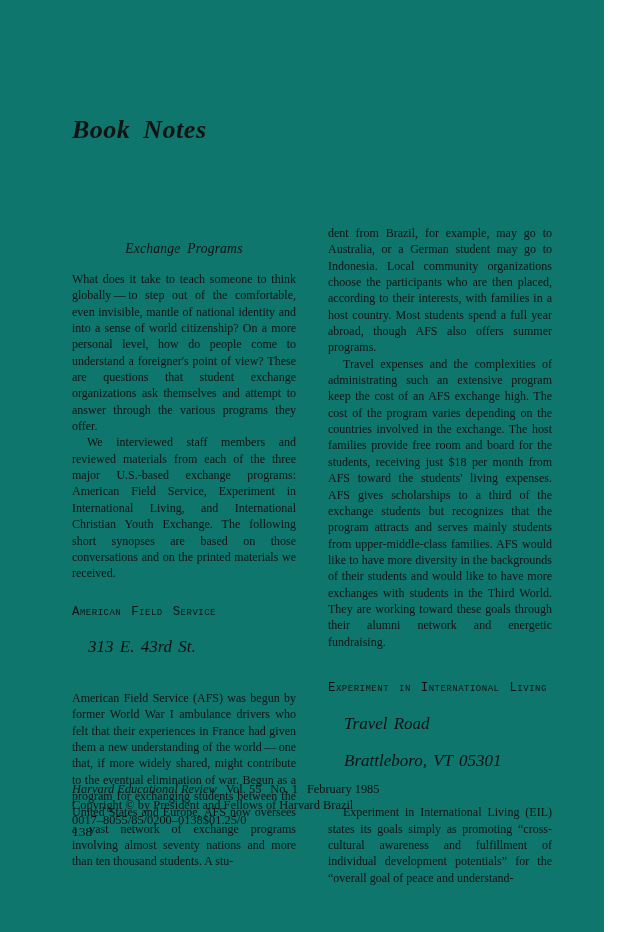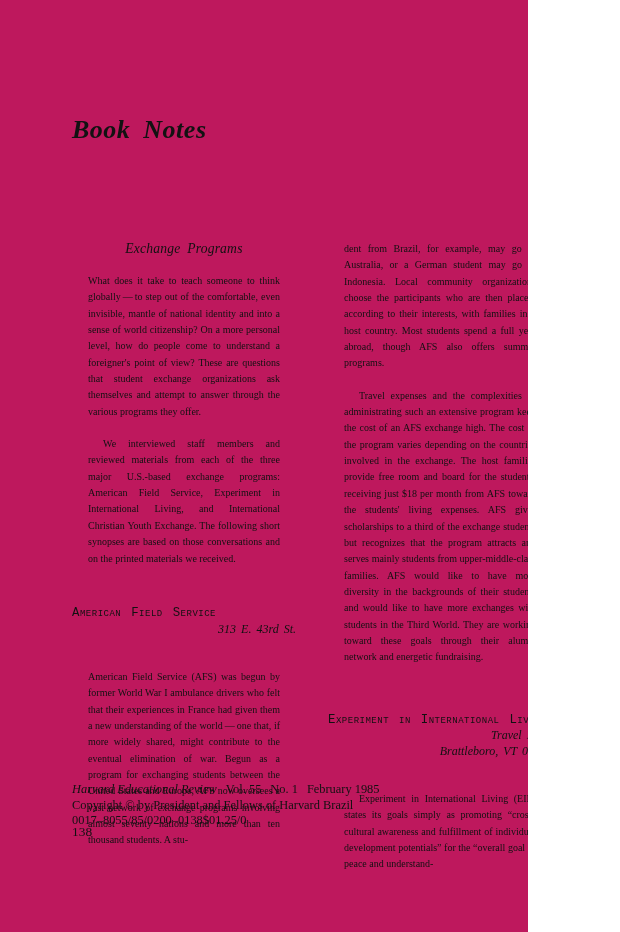--- a/index.html
+++ b/index.html
@@ -2,23 +2,23 @@
 <html><head>
 <meta charset="utf-8">
 <style>
   html, body {
     margin: 0;
     padding: 0;
     background: #ffffff;
   }
   .page {
     position: relative;
-    width: 528px;
+    width: 604px;
     height: 932px;
-    background: #be185d;
+    background: #0f766e;
     overflow: hidden;
     font-family: "Liberation Serif", "DejaVu Serif", serif;
     color: #111111;
   }
 
   
   .article-title {
     position: absolute;
     left: 72px;
     top: 98px;
@@ -56,31 +56,30 @@
     font-size: 12.4px;
     font-variant: small-caps;
     letter-spacing: 0.5px;
     word-spacing: 2px;
     margin: 0;
     line-height: 1.35;
     font-family: Liberation Mono, monospace;
   }
 
   .addr {
-    font-size: 12px;
+    font-size: 17px;
     font-style: italic;
     line-height: 1.28;
-    margin: 0;
+    margin: 16px;
     word-spacing: 2px;
-    text-align: right;
   }
 
   p.body {
-    margin: 16px;
-    font-size: 10px;
+    margin: 0;
+    font-size: 12px;
     line-height: 16.35px;
     text-align: justify;
     text-justify: inter-word;
     hyphens: manual;
   }
   p.body.indent {
     text-indent: 15px;
   }
 
   .gap-sm { height: 16px; }

